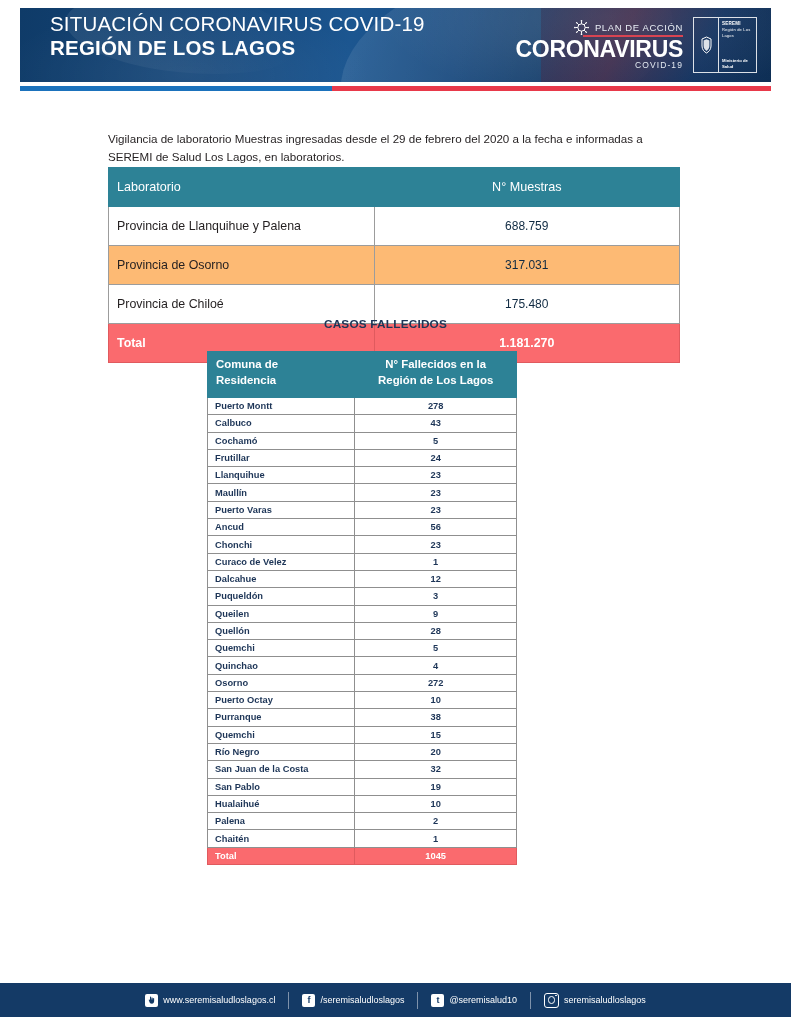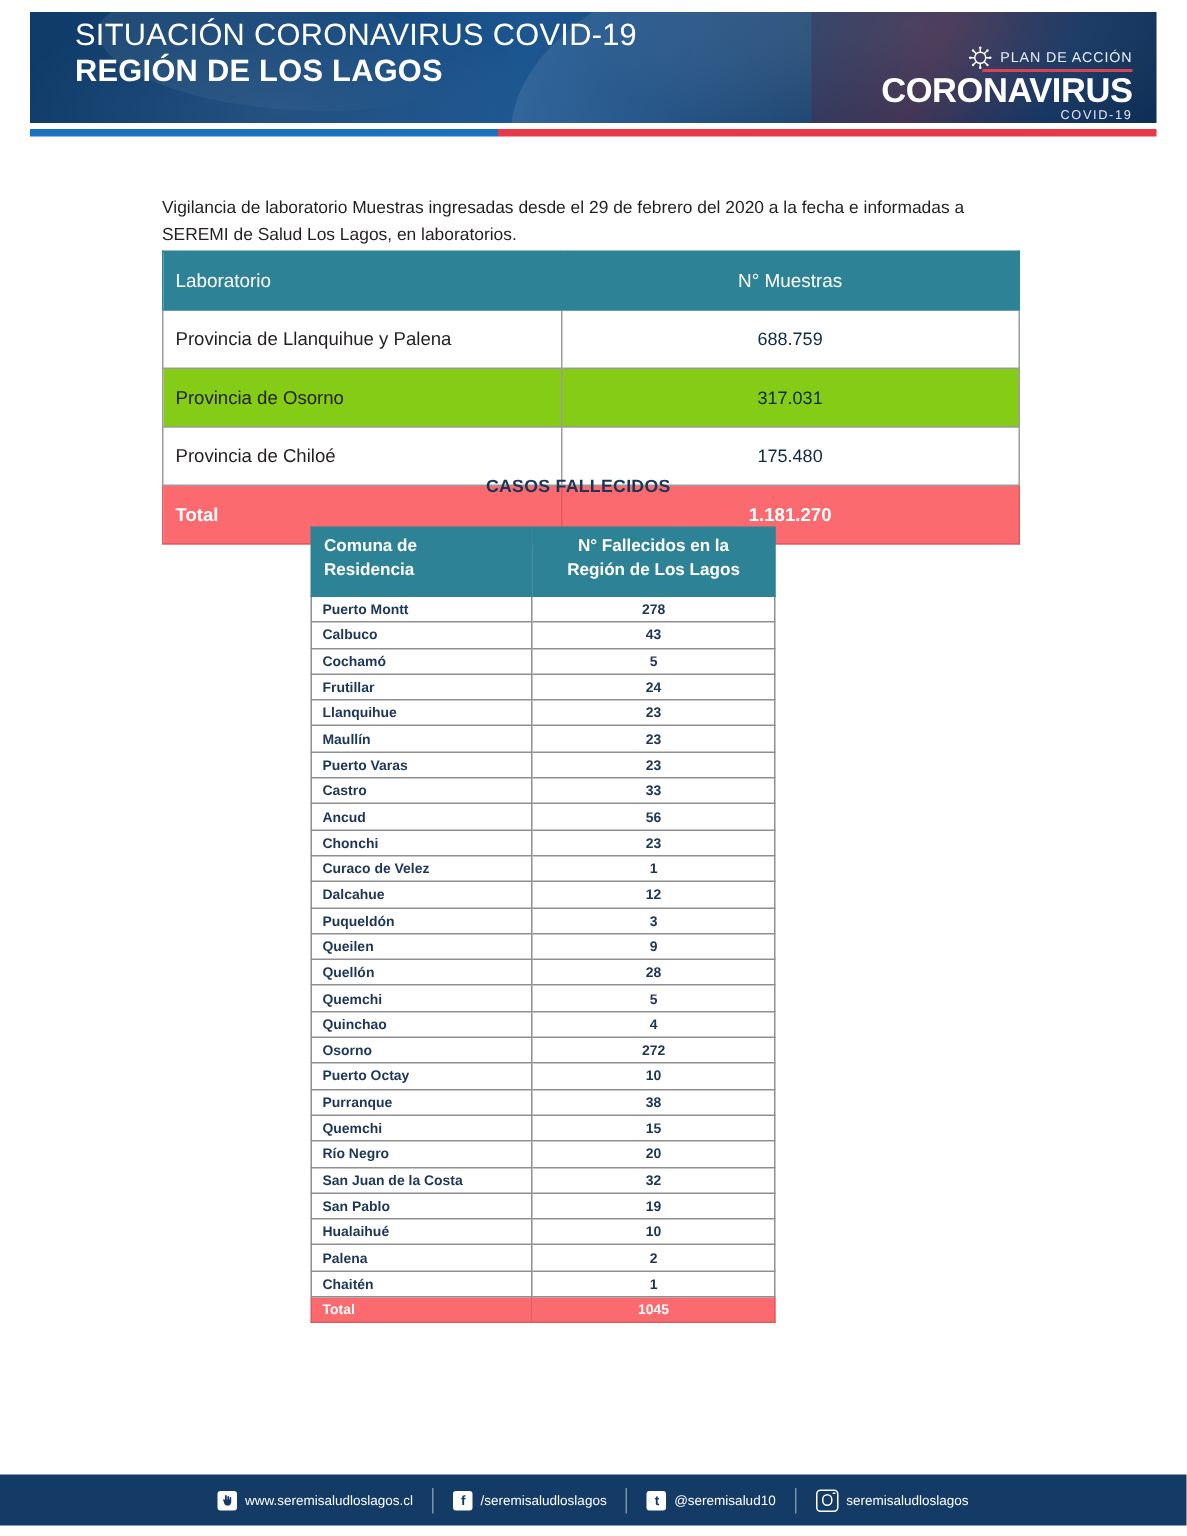--- a/index.html
+++ b/index.html
@@ -75,26 +75,25 @@
     font-weight: 700;
     letter-spacing: 0.2px;
     display: block;
     white-space: nowrap;
   }
 
   
   .logo-cluster {
     position: absolute;
     right: 14px;
-    top: 23px;
+    top: 6px;
     height: 62px;
     display: flex;
     align-items: center;
     gap: 8px;
-    flex-direction: column;
   }
   .cv-logo {
     position: relative;
     text-align: right;
     color: #fff;
     padding-right: 2px;
   }
   .cv-top {
     display: flex;
     align-items: center;
@@ -220,21 +219,21 @@
     font-size: 12.4px;
     color: #231f20;
     font-weight: 400;
   }
   .table1 td.num {
     text-align: center;
     font-size: 12px;
     color: #0f2a42;
     font-weight: 400;
   }
-  .table1 tr.alt td { background: #84cc16; }
+  .table1 tr.alt td { background: #fdba74; }
   .table1 tr.total td {
     background: #fa6a6e;
     color: #ffffff;
     font-weight: 700;
     font-size: 12.4px;
     border-color: #e05a5e;
   }
   .table1 tr.total td.lab { color: #ffffff; font-weight: 700; }
   .table1 tr.total td.num { color: #ffffff; font-weight: 700; }
 
@@ -495,24 +494,20 @@
       </tr>
       <tr>
         <td class="comuna">Maullín</td>
         <td class="casos">23</td>
       </tr>
       <tr>
         <td class="comuna">Puerto Varas</td>
         <td class="casos">23</td>
       </tr>
       <tr>
-        <td class="comuna">Castro</td>
-        <td class="casos">33</td>
-      </tr>
-      <tr>
         <td class="comuna">Ancud</td>
         <td class="casos">56</td>
       </tr>
       <tr>
         <td class="comuna">Chonchi</td>
         <td class="casos">23</td>
       </tr>
       <tr>
         <td class="comuna">Curaco de Velez</td>
         <td class="casos">1</td>

